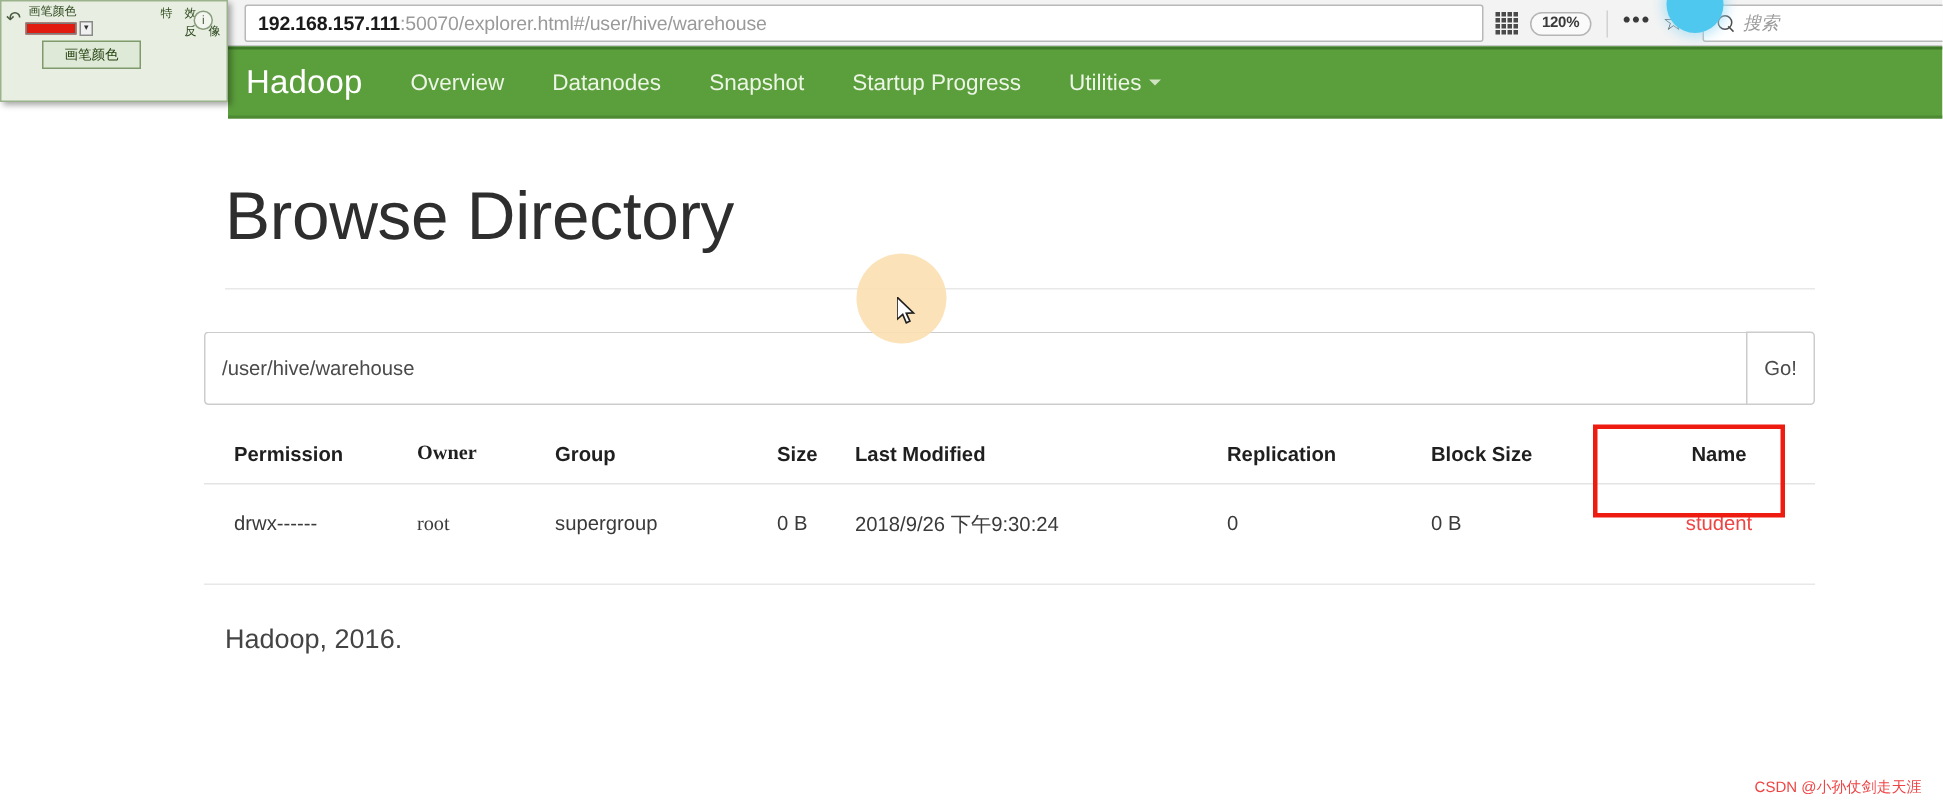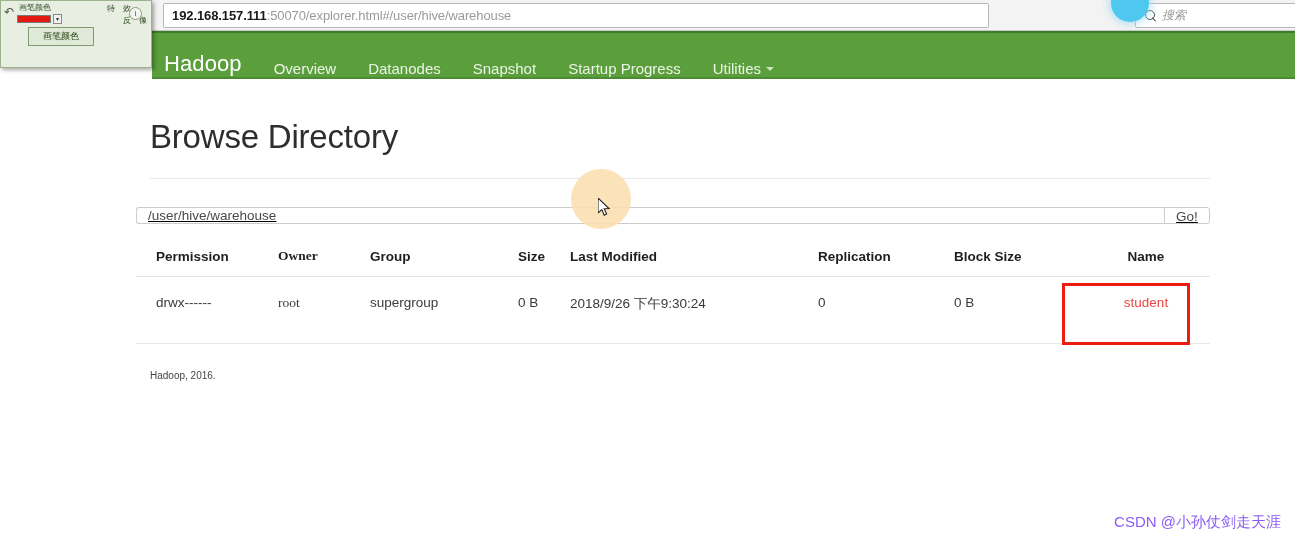--- a/index.html
+++ b/index.html
@@ -116,21 +116,21 @@
     position: absolute;
     left: 152px; top: 31px;
     width: 1143px; height: 48px;
     background: #5b9e3c;
     border-top: 2px solid #3f7a28;
     border-bottom: 2px solid #4d8a33;
   }
   .nav-inner {
     position: absolute;
     left: 6px; top: 0; height: 100%;
-    display: flex; align-items: flex-end;
+    display: flex; align-items: center;
   }
   .brand {
     font-size: 22px; color: #ffffff;
     padding: 0 16px 0 6px;
     letter-spacing: 0.1px;
   }
   .nav-link {
     font-size: 15px; color: #ecf5e6;
     padding: 0 16px;
     white-space: nowrap;
@@ -144,39 +144,38 @@
     margin-left: 5px; vertical-align: 3px;
   }
 
   
   .content {
     position: absolute;
     left: 136px; top: 100px;
     width: 1074px;
   }
   .page-title {
-    font-size: 33px;
+    font-size: 45px;
     color: #2e2e2e;
     font-weight: normal;
     margin: 0;
     padding: 18px 0 22px 14px;
     letter-spacing: -0.2px;
   }
   .hr {
     height: 1px; background: #e8e8e8;
     margin: 0 0 0 14px; width: 1060px;
   }
 
   .input-group {
     position: relative;
     margin: 28px 2px 0 0;
     display: flex;
     width: 1074px;
-    height: 17px;
-    text-decoration: underline;
+    height: 49px;
   }
   .path-input {
     flex: 1;
     border: 1px solid #cccccc;
     border-right: none;
     border-radius: 3px 0 0 3px;
     background: #ffffff;
     font-size: 13.5px;
     color: #4a4a4a;
     padding: 0 11px;
@@ -223,21 +222,21 @@
   .c-size  { width: 52px; }
   .c-mod   { width: 248px; }
   .c-repl  { width: 136px; }
   .c-block { width: 128px; }
   .c-name  { width: 128px; text-align: center !important; }
   .name-link { color: #ef4444; text-decoration: none; text-align: right; }
 
   .footer {
     margin-top: 26px;
     padding-left: 14px;
-    font-size: 10px;
+    font-size: 18px;
     color: #444444;
   }
 
   
   .red-box {
     position: absolute;
     left: 1062px; top: 283px;
     width: 128px; height: 62px;
     border: 3px solid #ee1b11;
     pointer-events: none;
@@ -306,36 +305,60 @@
     border-radius: 50%;
     font-size: 8px; line-height: 12px; text-align: center;
     color: #4a5a3e; background: #f2f6ee;
   }
   .undo-glyph { font-size: 12px; color: #4a5a3e; }
 
   
   .watermark {
     position: absolute;
     right: 14px; bottom: 8px;
-    font-size: 15px;
-    color: #8b5cf6;
+    font-size: 10px;
+    color: #ef4444;
     white-space: nowrap;
   }
 </style>
 </head>
 <body>
 
 <div id="screen">
 
   <div class="browser-chrome">
 
     <div class="urlbar">
       <span class="url-text"><span class="url-host">192.168.157.111</span><span>:50070/explorer.html#/user/hive/warehouse</span></span>
     </div>
 
+    <div class="toolbar-right">
+      <span class="reader-icon">
+        <i></i>
+          <i></i>
+          <i></i>
+          <i></i>
+          <i></i>
+          <i></i>
+          <i></i>
+          <i></i>
+        <i></i>
+          <i></i>
+          <i></i>
+          <i></i>
+          <i></i>
+          <i></i>
+          <i></i>
+          <i></i>
+      </span>
+      <span class="zoom-badge">120%</span>
+      <span class="chrome-sep"></span>
+      <span class="dots-icon">•••</span>
+      <span class="star-icon">☆</span>
+    </div>
 
     <div class="searchbox">
       <span class="mag-icon"></span>
       <span class="search-ph">搜索</span>
     </div>
   </div>
 
   <div class="blue-circle"></div>
 
   <div class="navbar">

